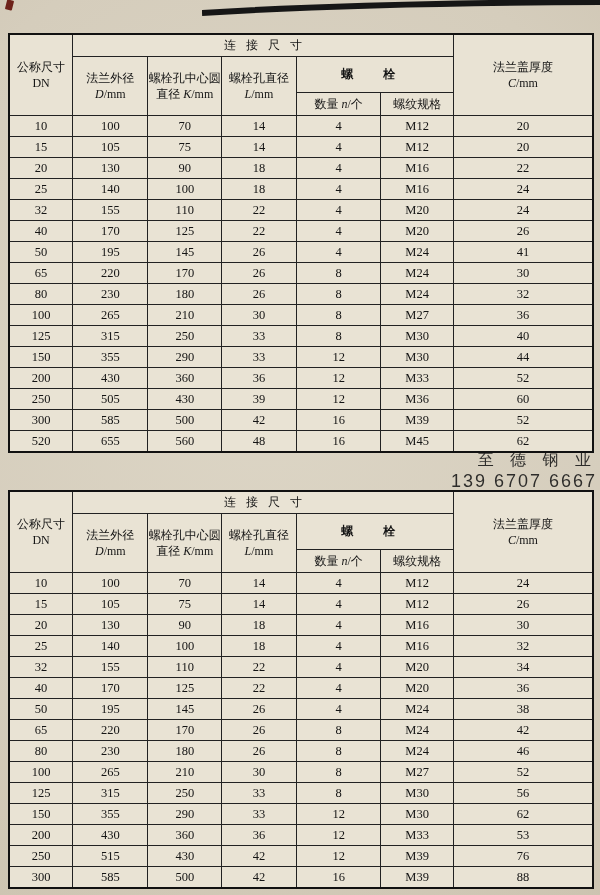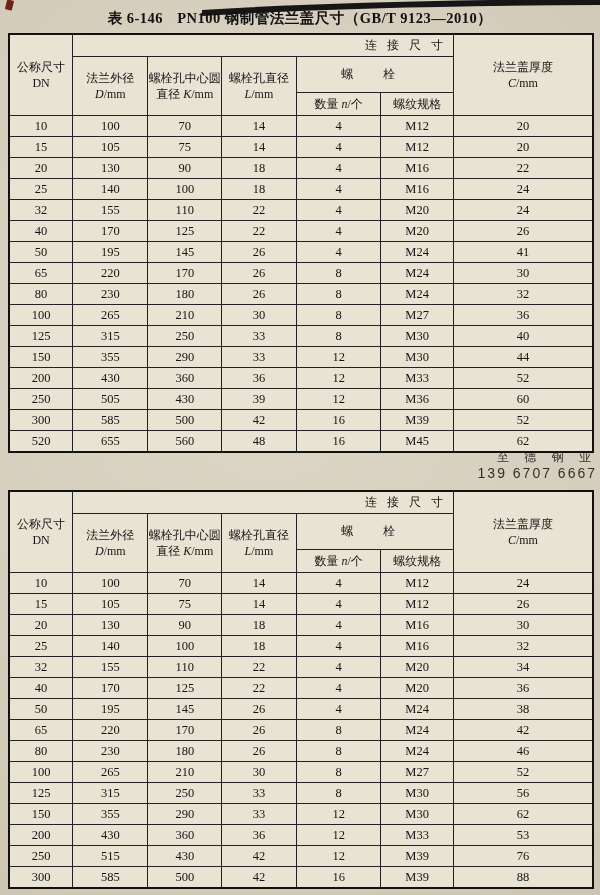--- a/index.html
+++ b/index.html
@@ -27,65 +27,62 @@
   }
   .caption .cap-label { margin-right: 14px; }
   .caption1 { top: 9px; }
   .caption2 { top: 463px; }
   
   .watermark {
     position: absolute; top: 450px; right: 3px; text-align: right;
     font-family: "Liberation Sans", "DejaVu Sans", sans-serif;
     opacity: 0.88; line-height: 1.25;
   }
-  .watermark .wm1 { font-size: 12px; letter-spacing: 6px; }
-  .watermark .wm2 { font-size: 14px; letter-spacing: 2px; }
+  .watermark .wm1 { font-size: 16px; letter-spacing: 6px; }
+  .watermark .wm2 { font-size: 18px; letter-spacing: 2px; }
   
   table.spec-table {
     position: absolute; left: 8px; width: 586px;
     border-collapse: collapse; table-layout: fixed;
     background: #e9e3d4;
     border: 2px solid #111;
   }
   .table1 { top: 33px; }
   .table2 { top: 490px; }
   .spec-table th, .spec-table td {
     border: 1px solid #222;
     text-align: center; vertical-align: middle;
     padding: 0; font-weight: normal;
     font-size: 12px; line-height: 1.35; color: #141414;
   }
   .spec-table thead tr.hr1 th { height: 21px; }
   .spec-table thead tr.hr2 th { height: 35px; }
   .spec-table thead tr.hr3 th { height: 22px; }
   .spec-table tbody td { height: 20px; font-size: 12.5px; }
-  th.conn { letter-spacing: 10px; padding-left: 10px; text-align: right; }
-  th.bolt { letter-spacing: 30px; padding-left: 17px; }
+  th.conn { letter-spacing: 10px; padding-left: 10px; }
+  th.bolt { letter-spacing: 30px; padding-left: 17px; font-weight: bold; }
   .var { font-style: italic; }
   col.c-dn   { width: 10.9%; }
   col.c-d    { width: 12.9%; }
   col.c-k    { width: 12.6%; }
   col.c-l    { width: 12.8%; }
   col.c-n    { width: 14.5%; }
   col.c-spec { width: 12.4%; }
   col.c-c    { width: 23.9%; }
 </style>
 </head>
 <body>
 
 <div class="page">
 
   <svg class="top-curve" width="398" height="16" aria-hidden="true">
     <path d="M0,13 Q 160,3 398,2" stroke="#161616" stroke-width="6" fill="none"></path>
   </svg>
   <div class="corner-mark"></div>
 
-  <div class="caption caption1">
-    <span class="cap-label">表 6-146</span><span>PN100 钢制管法兰盖尺寸（GB/T 9123—2010）</span>
-  </div>
 
   <table class="spec-table table1">
     <colgroup>
       <col class="c-dn">
         <col class="c-d">
         <col class="c-k">
         <col class="c-l">
         <col class="c-n">
         <col class="c-spec">
         <col class="c-c">

